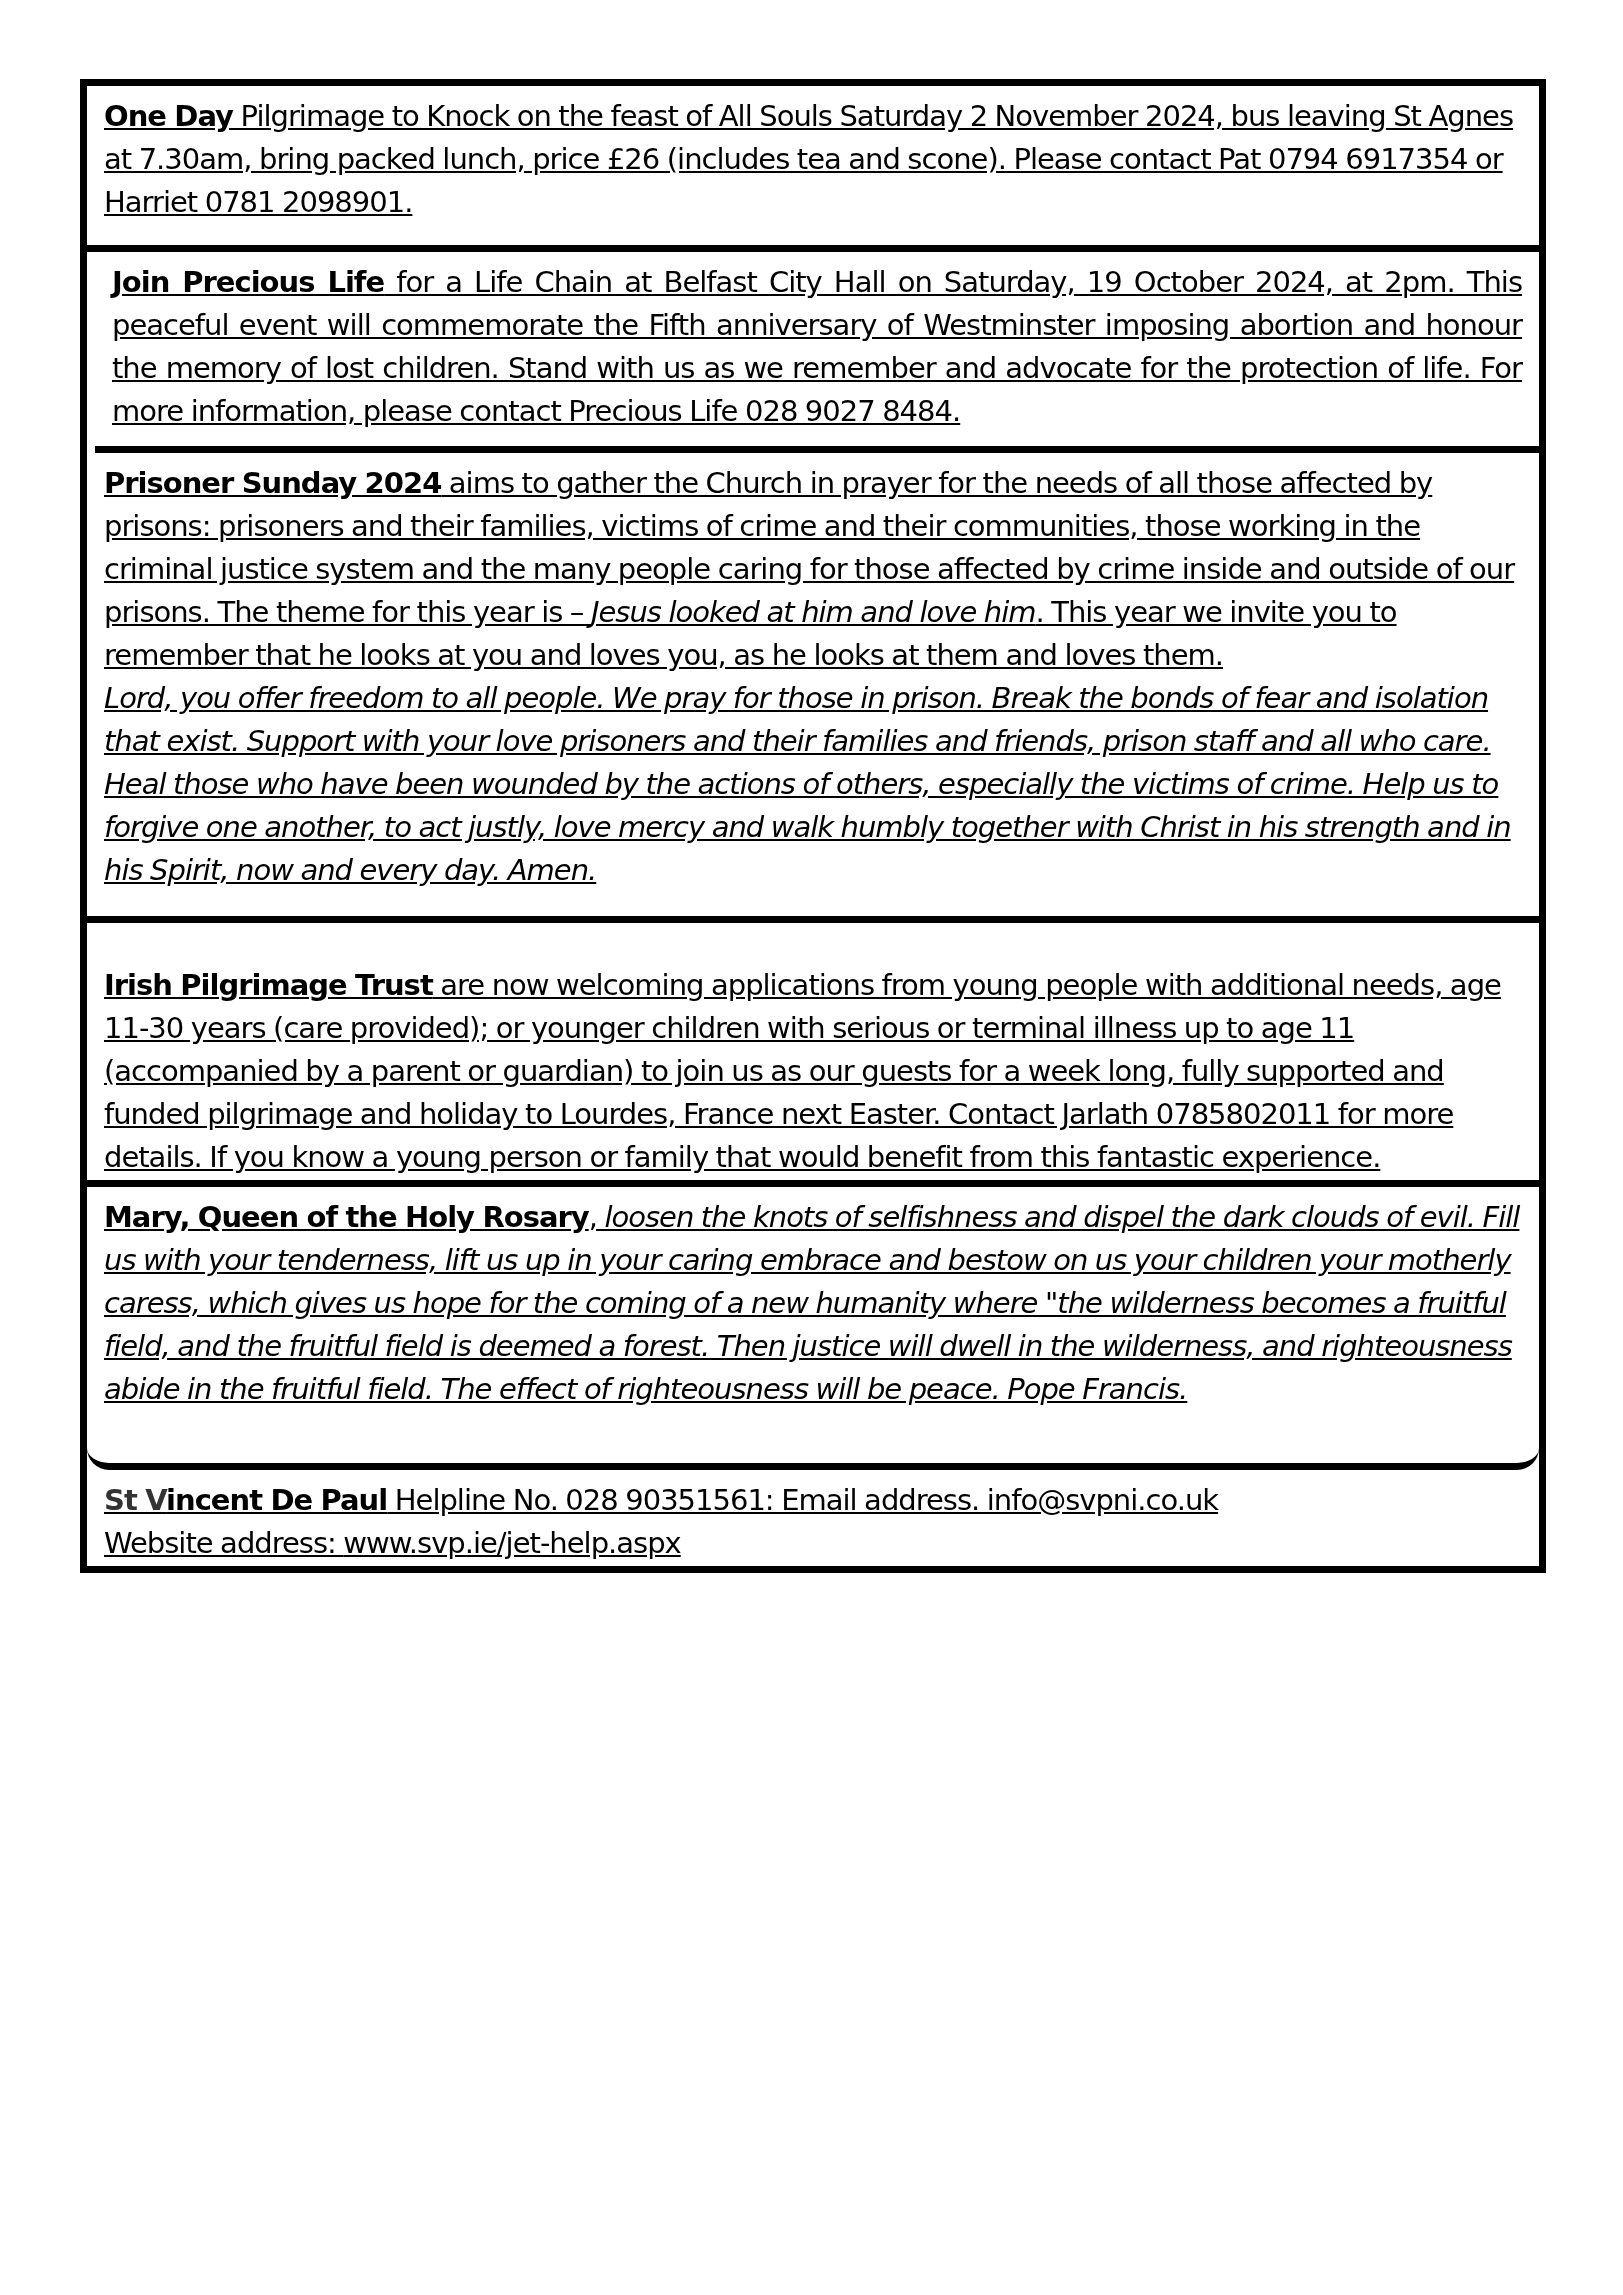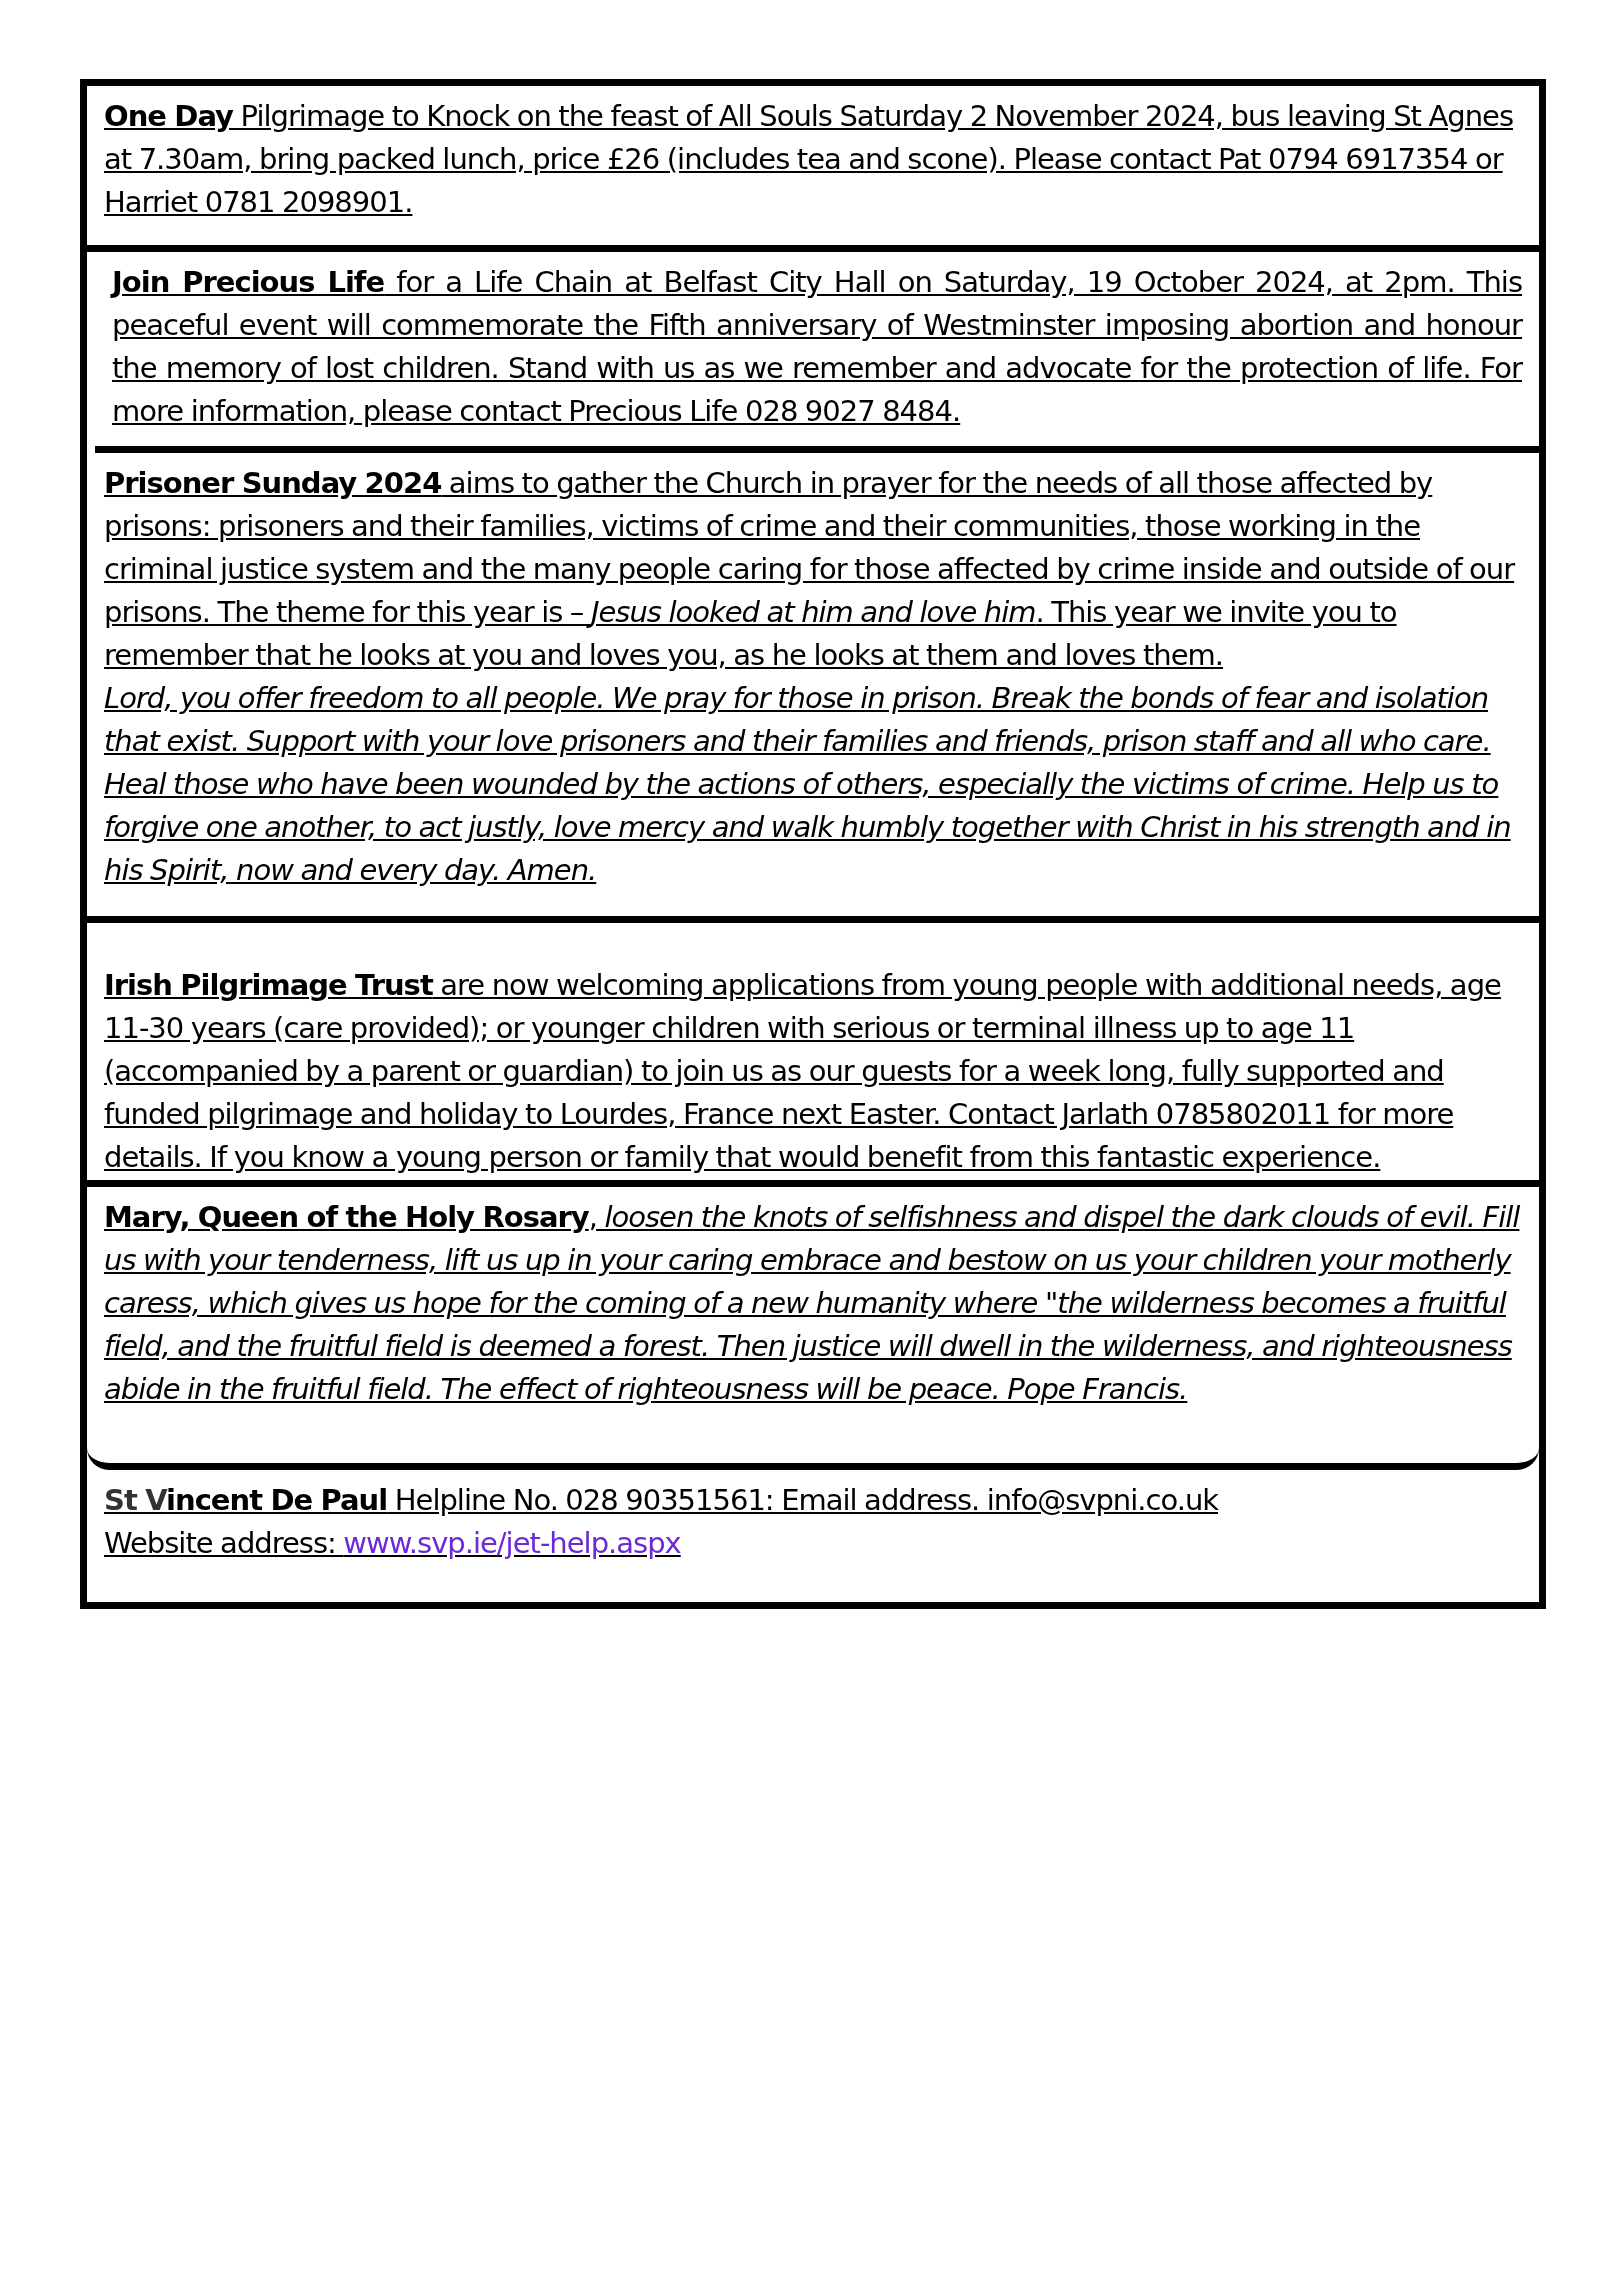--- a/index.html
+++ b/index.html
@@ -47,28 +47,28 @@
     .title {
       font-weight: bold;
     }
     .it {
       font-style: italic;
     }
     .grey {
       color: #333333;
     }
     .link {
-      color: #6d28d9;
+      color: #000000;
     }
     .row-1 { height: 166px; }
     .row-2 { height: 201px; margin-left: 8px; }
     .row-3 { height: 470px; }
     .row-4 { height: 232px; margin-top: 32px; }
     .row-5 { height: 283px; border-radius: 22px; }
-    .row-6 { height: 132px; }
+    .row-6 { height: 96px; }
   </style>
 </head>
 <body>
 
 <div class="notice-table">
 
   <div class="notice-row row-1">
     <p class="notice-text"><span class="title">One Day</span><span> Pilgrimage to Knock on the feast of All Souls Saturday 2 November 2024, bus leaving St Agnes at 7.30am, bring packed lunch, price £26 (includes tea and scone).  Please contact Pat 0794 6917354 or Harriet 0781 2098901.</span></p>
   </div>
 

